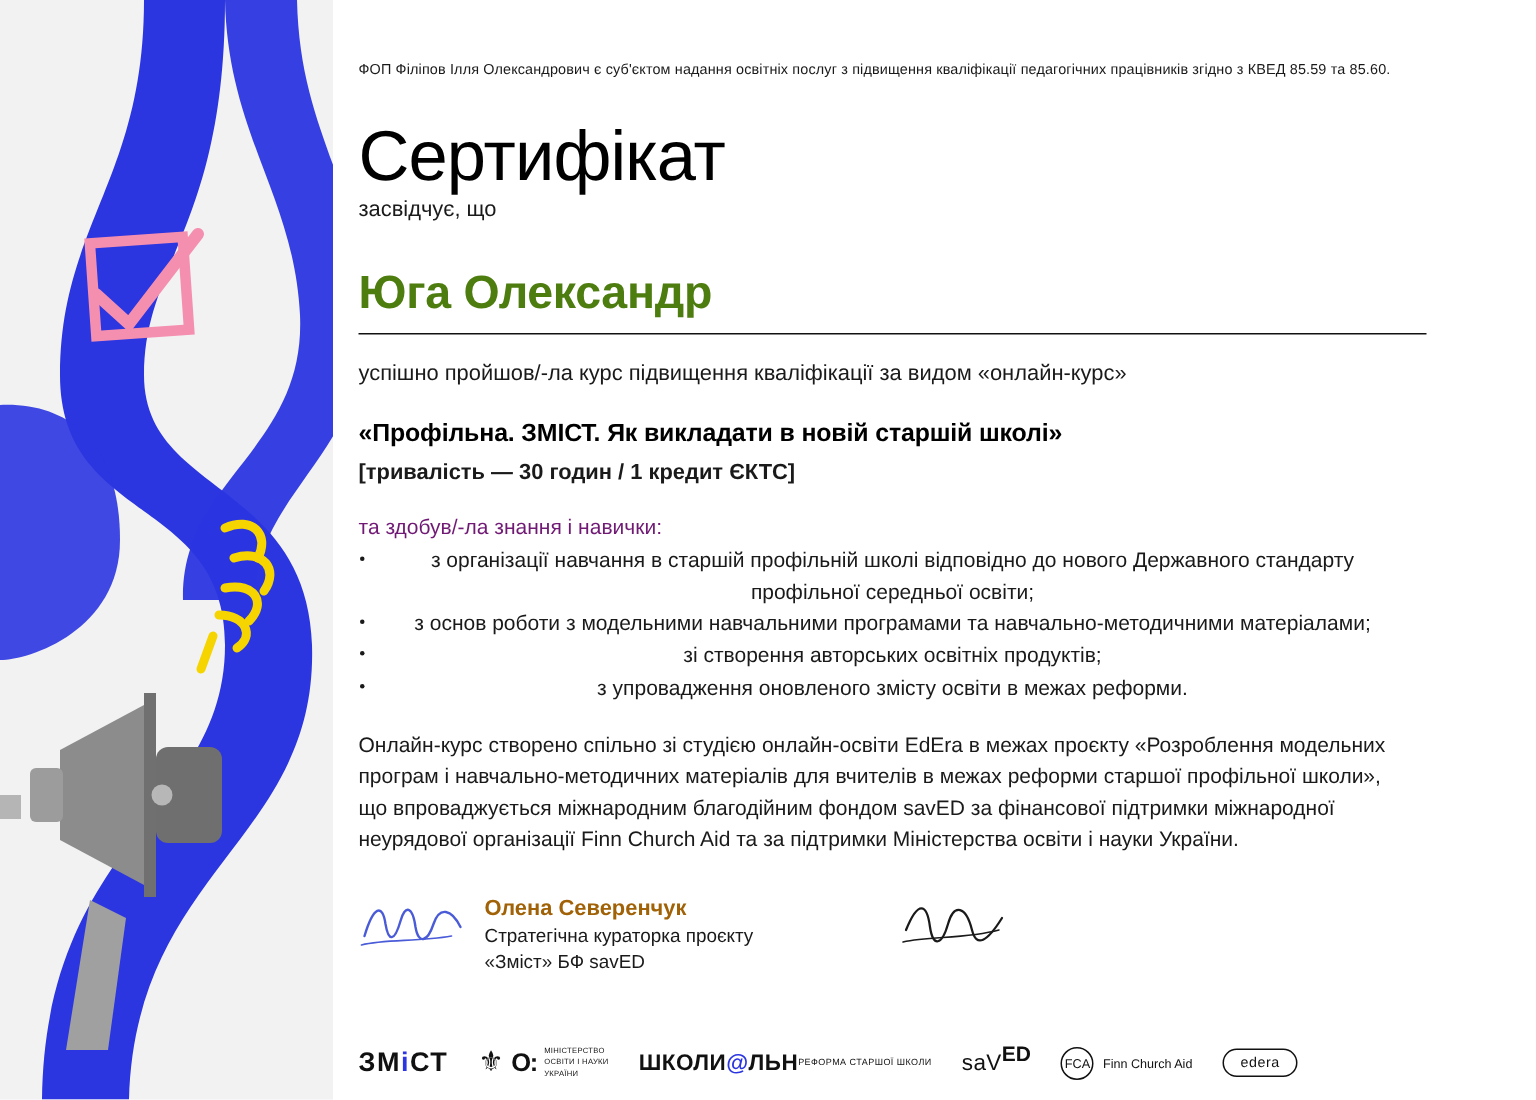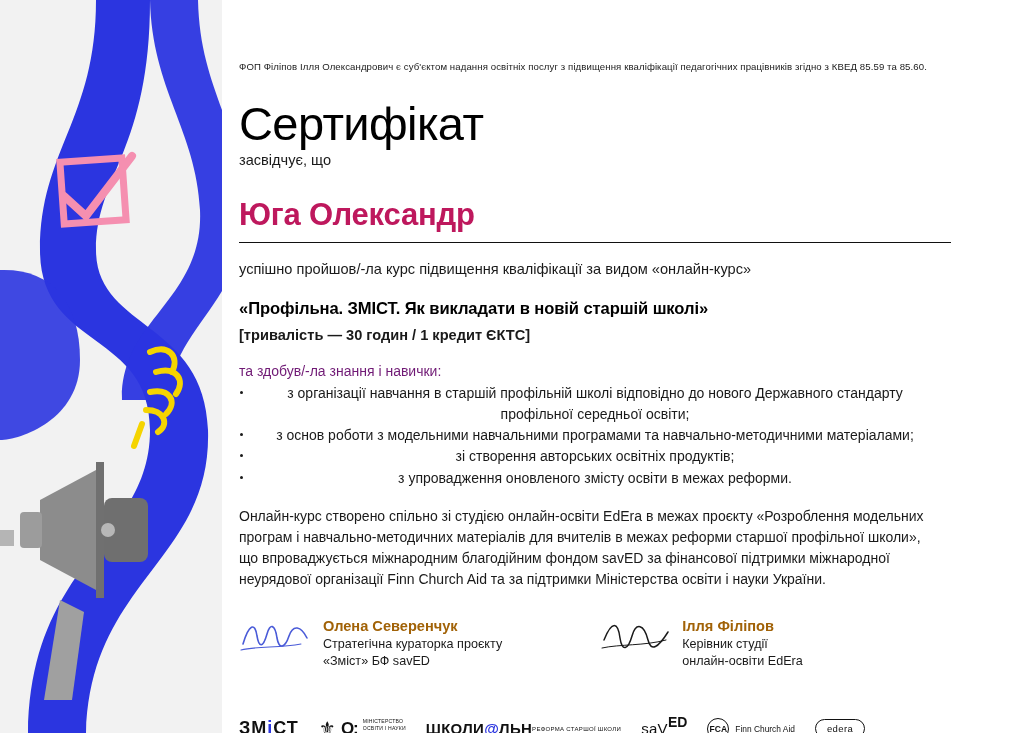--- a/index.html
+++ b/index.html
@@ -24,21 +24,20 @@
     overflow: hidden;
   }
   .art-svg { position: absolute; left: 0; top: 0; }
 
   
   .content {
     position: absolute;
     left: 222px; top: 0;
     width: 802px; height: 582px;
     padding: 30px 74px 0 17px;
-    margin-top: 20px;
   }
 
   .legal-top {
     font-size: 9.6px;
     line-height: 1.55;
     color: #1a1a1a;
     letter-spacing: 0.1px;
     max-width: 720px;
     margin-bottom: 26px;
   }
@@ -60,21 +59,21 @@
 
   .recipient-wrap {
     position: relative;
     margin-bottom: 18px;
   }
   .recipient {
     font-size: 31px;
     font-weight: bold;
     letter-spacing: -0.2px;
     line-height: 1.1;
-    color: #be185d;
+    color: #4d7c0f;
     margin: 0 0 10px 0;
   }
   .rule {
     height: 1px;
     background: #111;
     width: 712px;
   }
 
   .passed {
     font-size: 14.6px;
@@ -190,21 +189,21 @@
   .logo-saved { position: relative; }
   .logo-saved .sv { font-size: 15px; color: #111; letter-spacing: 0.3px; }
   .logo-saved .ed {
     font-size: 14px; font-weight: bold; color: #111;
     position: relative; top: -7px; left: 0px;
   }
   .logo-fca { display: flex; align-items: center; gap: 6px; }
   .logo-fca .badge {
     width: 22px; height: 22px; border-radius: 50%;
     border: 1.6px solid #111; color: #111;
-    font-size: 8.5px; font-weight: bold;
+    font-size: 8.5px; font-weight: normal;
     display: flex; align-items: center; justify-content: center;
   }
   .logo-fca .fca-text { font-size: 8.4px; color: #111; }
   .logo-edera {
     border: 1.4px solid #111; border-radius: 11px;
     padding: 3px 11px; font-size: 9.5px; color: #111; letter-spacing: 0.4px;
   }
 </style>
 </head>
 <body>
@@ -281,25 +280,20 @@
         <div class="sig-role">Стратегічна кураторка проєкту
 «Зміст» БФ savED</div>
       </div>
     </div>
 
     <div class="sig-block">
       <svg class="sig-mark" viewBox="0 0 74 44">
         <path d="M6 26 C14 6 20 8 22 24 C24 38 30 36 34 22 C38 8 46 10 50 26 C53 38 60 34 70 18" fill="none" stroke="#1a1a1a" stroke-width="1.5" stroke-linecap="round"></path>
         <path d="M4 34 C22 30 46 32 68 26" fill="none" stroke="#1a1a1a" stroke-width="1" stroke-linecap="round"></path>
       </svg>
-      <div class="sig-text">
-        <div class="sig-name">Ілля Філіпов</div>
-        <div class="sig-role">Керівник студії
-онлайн-освіти EdEra</div>
-      </div>
     </div>
 
   </div>
 
   <div class="logos">
 
     <div class="logo">
       <span class="logo-zmist"><span>ЗМ</span><span class="dot">і</span><span>СТ</span></span>
     </div>
 

